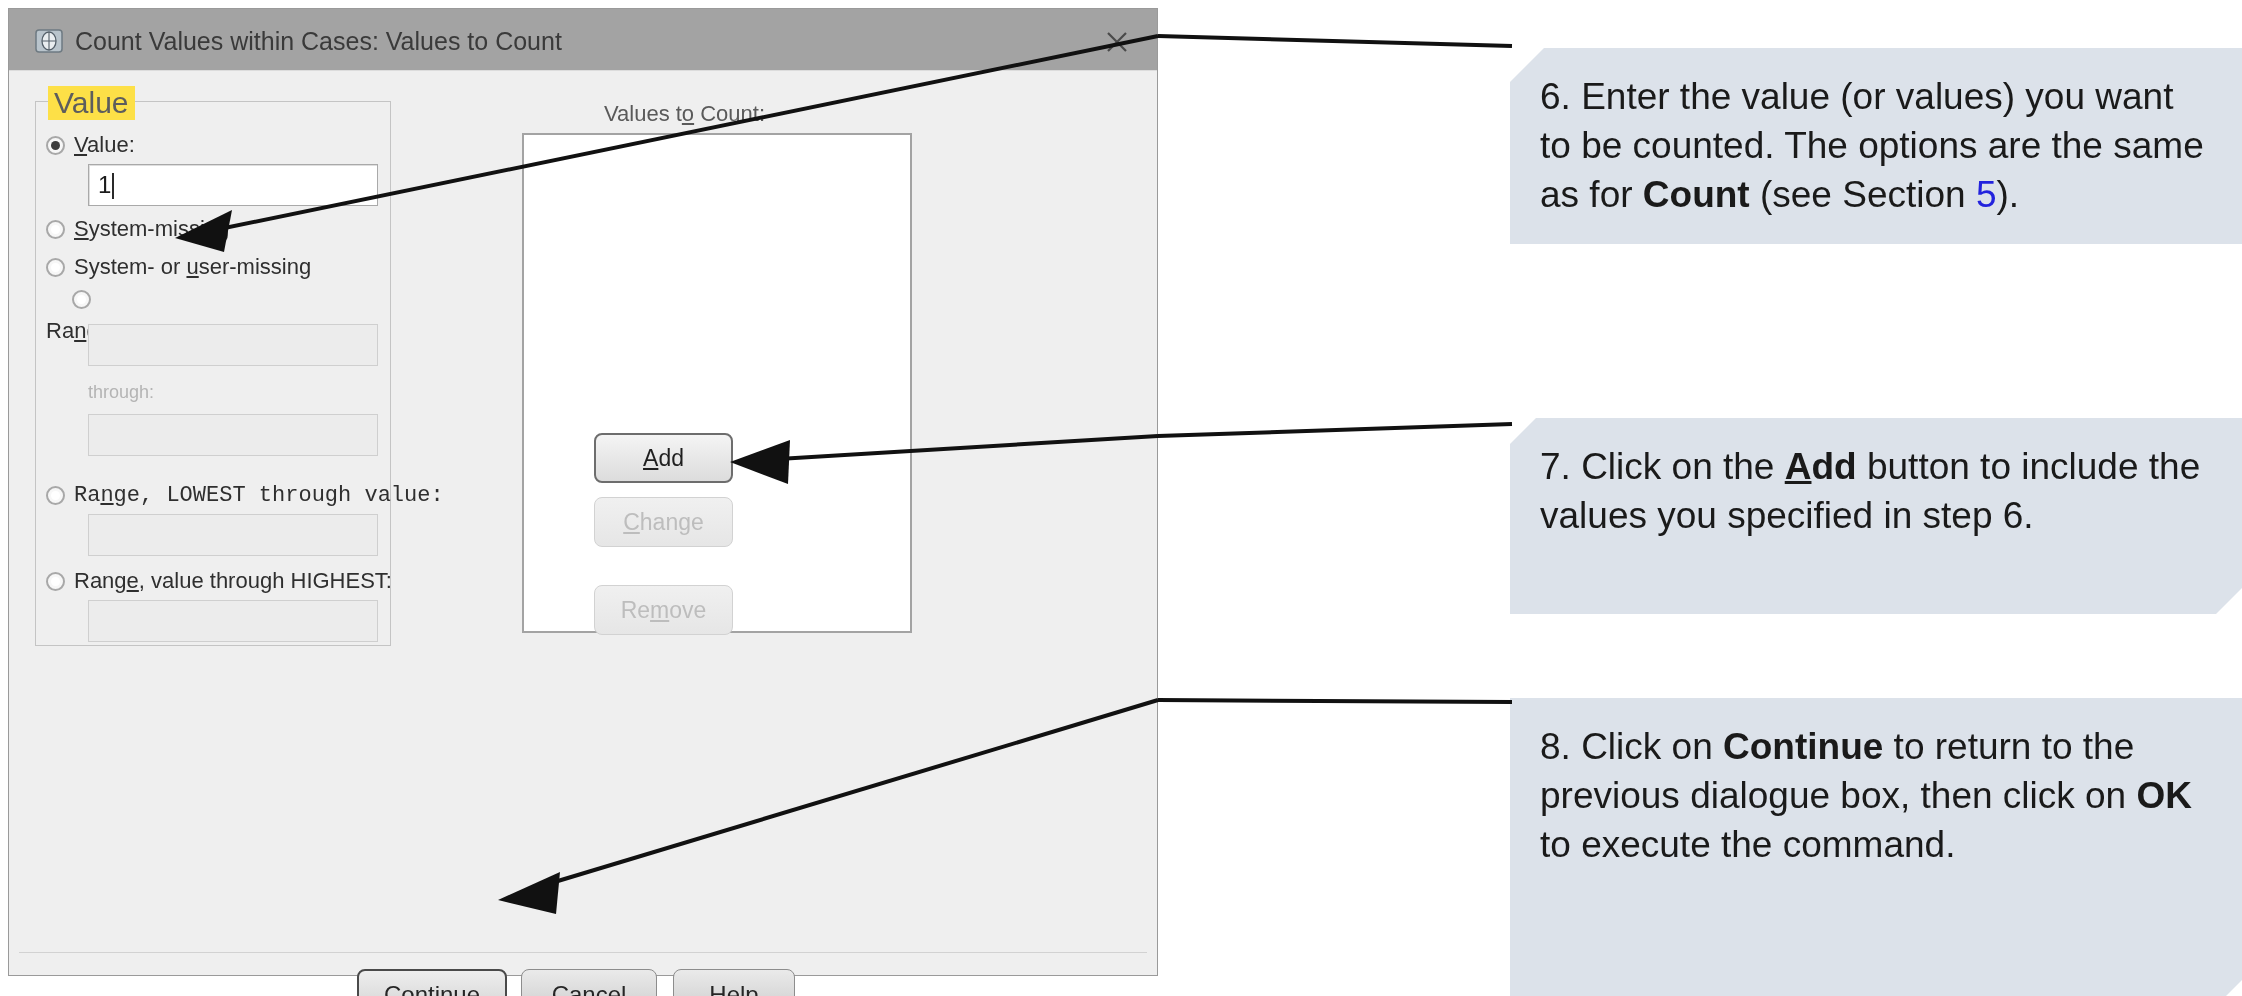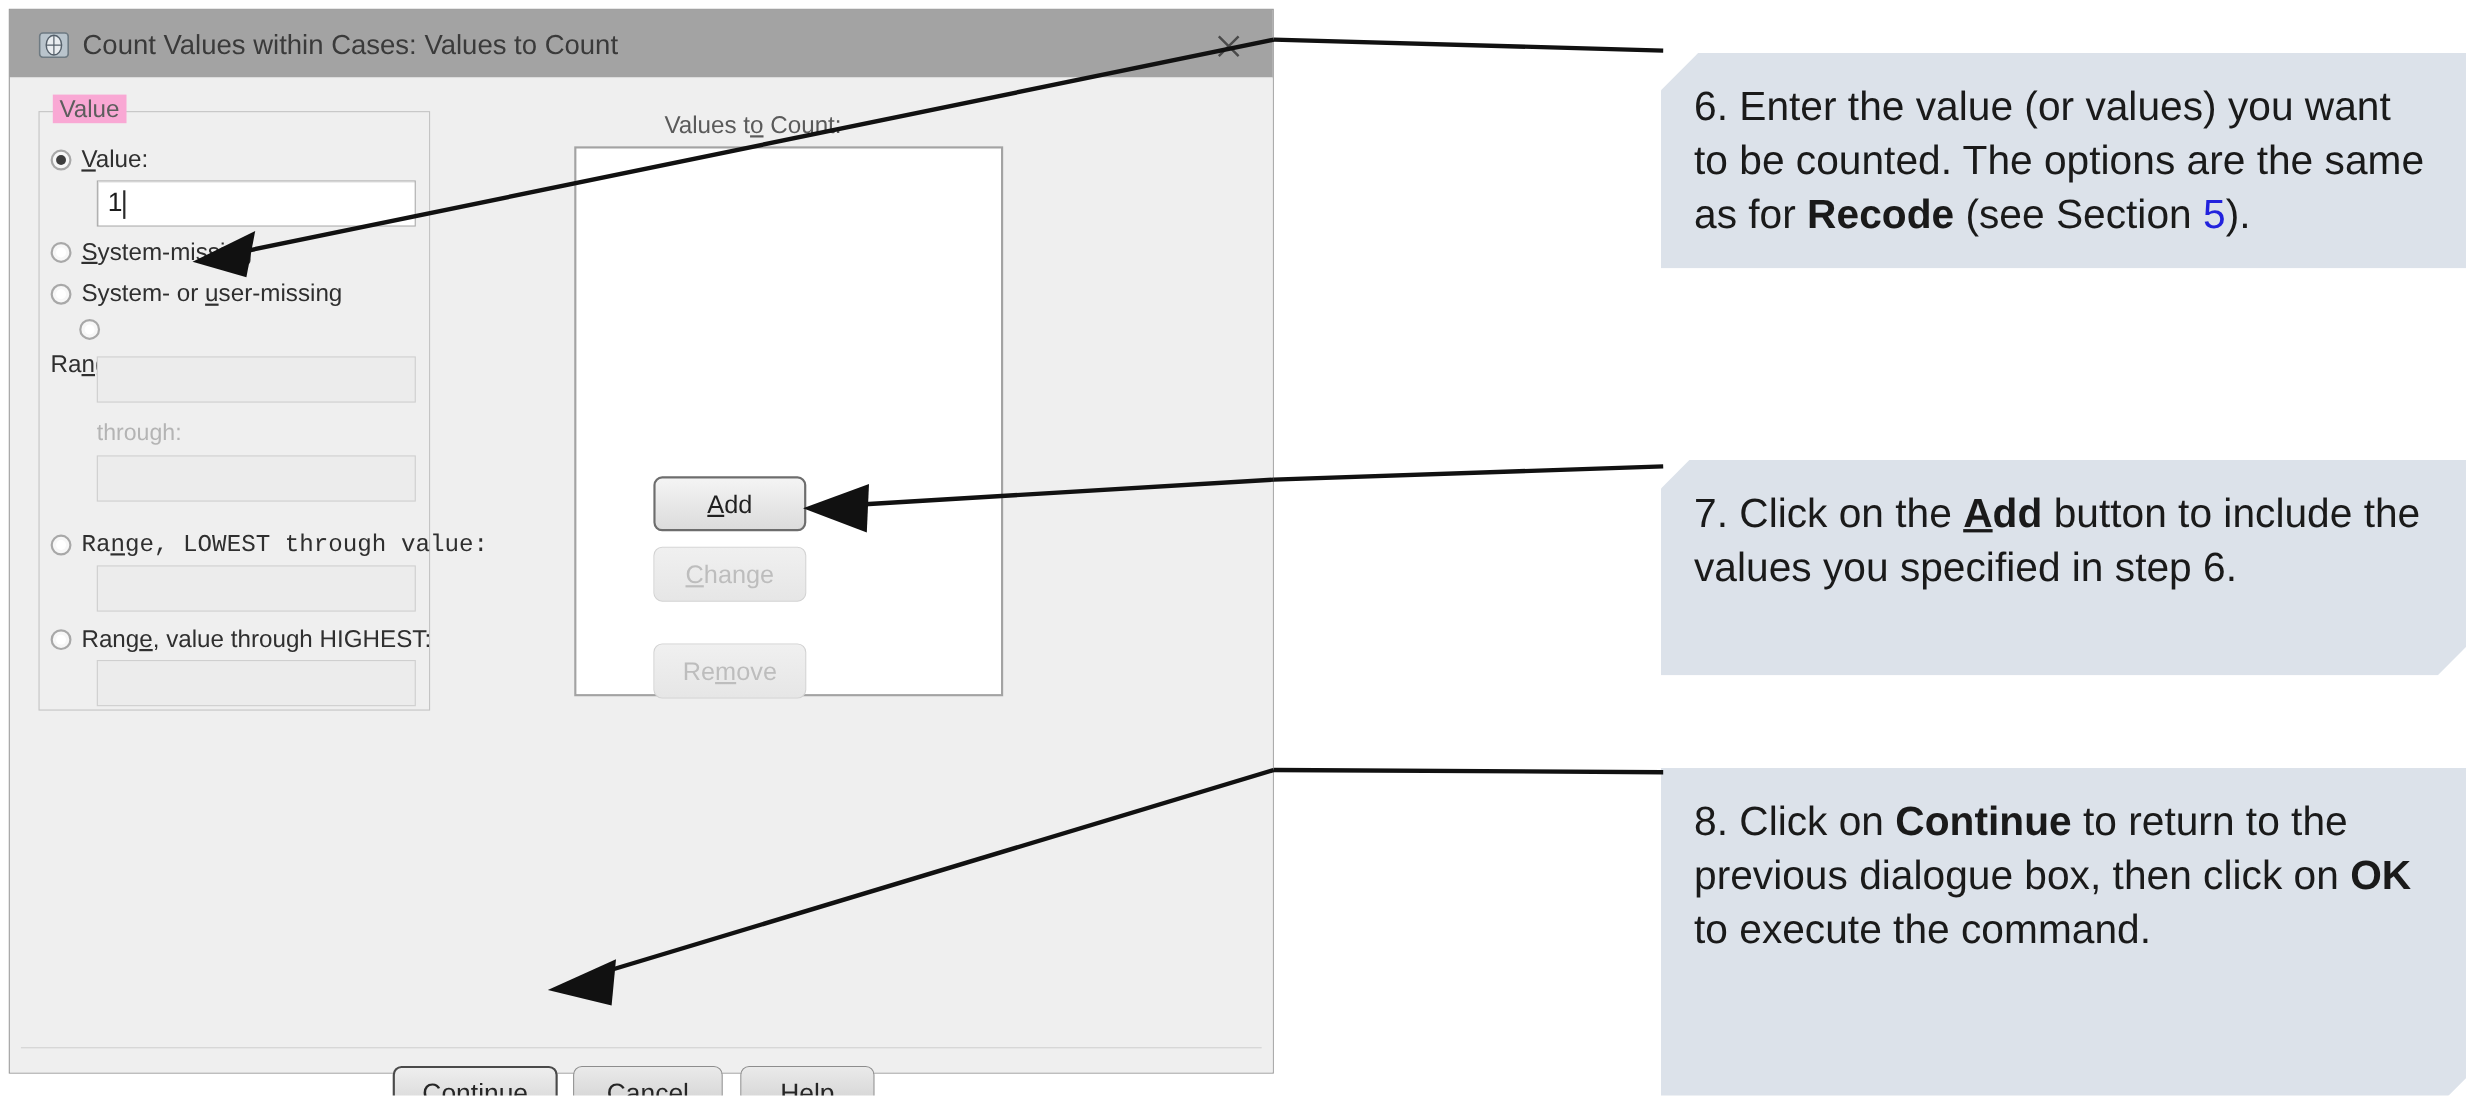--- a/index.html
+++ b/index.html
@@ -45,22 +45,22 @@
   }
 
   
   #value-group{
     position:absolute;left:26px;top:30px;width:356px;height:545px;
     border:1px solid #c4c4c4;
     box-sizing:border-box;
   }
   #value-group-title{
     position:absolute;left:12px;top:-16px;
-    background:#f9a8d4;padding:0 6px;
-    font-size:22px;color:#5d5d5d;
+    background:#fde047;padding:0 6px;
+    font-size:30px;color:#5d5d5d;
   }
   .radio-row{
     position:absolute;left:10px;height:30px;
     display:flex;align-items:center;gap:9px;
     white-space:nowrap;cursor:pointer;
   }
   .radio{
     width:19px;height:19px;border-radius:50%;
     border:2px solid #a8a8a8;
     background:#f7f7f7;
@@ -93,21 +93,21 @@
   }
   .field .val{
     position:absolute;left:9px;top:4px;
     font-size:24px;color:#1b1b1b;line-height:32px;
   }
   .caret{
     display:inline-block;width:2px;height:26px;background:#2a2a2a;
     vertical-align:-5px;margin-left:1px;
   }
   .sub-label{
-    position:absolute;left:52px;font-size:21px;color:#b4b4b4;
+    position:absolute;left:52px;font-size:18px;color:#b4b4b4;
   }
 
   
   #values-to-count-label{
     position:absolute;left:595px;top:30px;
     font-size:22px;color:#5a5a5a;white-space:nowrap;
   }
   #values-to-count-label u{text-decoration:underline;}
   #values-list{
     position:absolute;left:513px;top:62px;width:390px;height:500px;
@@ -277,21 +277,21 @@
       </div>
     <div class="botbtn" style="left:664px;width:122px;">
         <span>Help</span>
       </div>
 
     <div id="bottom-sep"></div>
   </div>
 </div>
 
 <div class="callout" id="callout-6">
-  <span>6.</span><span> Enter the value (or values) you want to be counted. The options are the same as for <b>Recode</b> (see Section <span class="blue">5</span>).</span>
+  <span>6.</span><span> Enter the value (or values) you want to be counted. The options are the same as for <b>Count</b> (see Section <span class="blue">5</span>).</span>
 </div>
 
 <div class="callout" id="callout-7">
   <span>7.</span><span> Click on the <b><span class="uline">A</span>dd</b> button to include the values you specified in step 6.</span>
 </div>
 
 <div class="callout" id="callout-8">
   <span>8.</span><span> Click on <b>Continue</b> to return to the previous dialogue box, then click on <b>OK</b> to execute the command.</span>
 </div>
 

